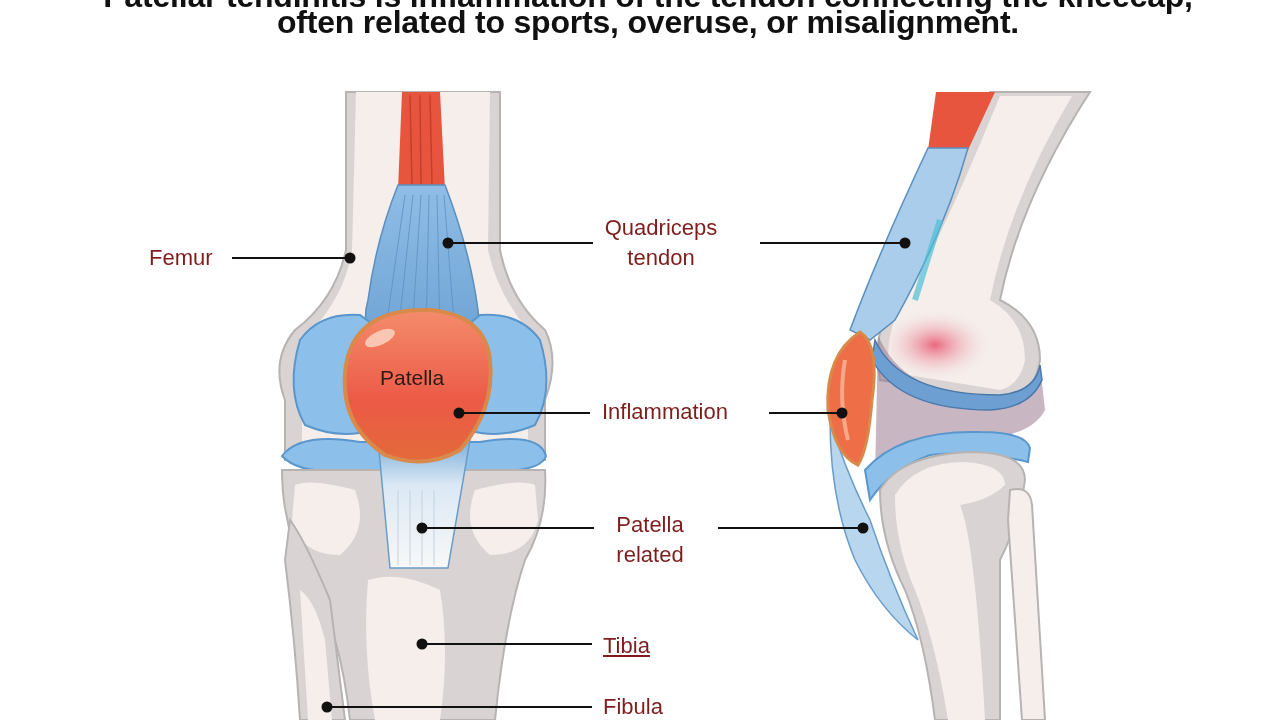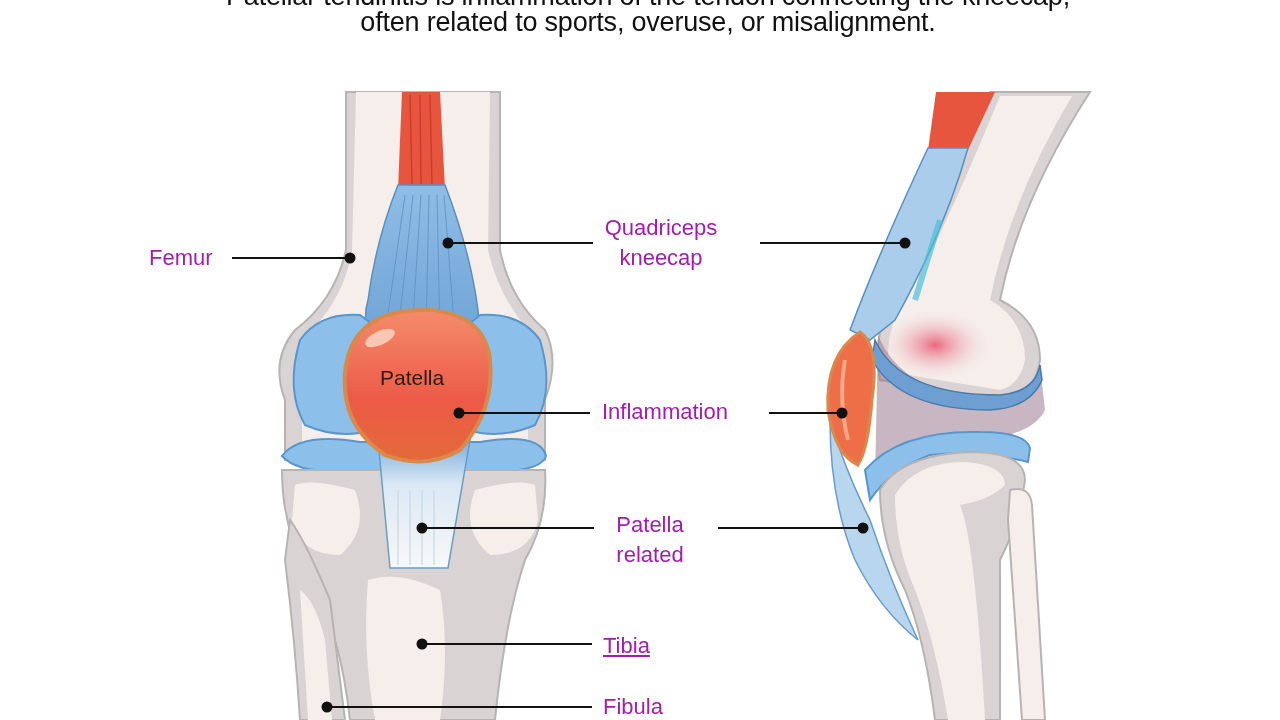--- a/index.html
+++ b/index.html
@@ -1,22 +1,22 @@
 <!DOCTYPE html>
 <html><head>
   <meta charset="utf-8">
   <style>
     html, body { margin: 0; padding: 0; background: #ffffff; }
     body { width: 1280px; height: 720px; overflow: hidden; position: relative;
            font-family: "Liberation Sans", "DejaVu Sans", sans-serif; color: #111; }
-    .caption { position: absolute; left: 16px; right: 0; text-align: center; font-size: 27px; line-height: 36px; letter-spacing: -0.2px; }
+    .caption { position: absolute; left: 16px; right: 0; text-align: center; font-size: 32px; line-height: 36px; letter-spacing: -0.2px; font-weight: bold; }
     .caption.line1 { top: -22px; }
     .caption.line2 { top: 4px; }
     svg.art { position: absolute; left: 0; top: 0; }
-    .label { position: absolute; font-size: 22px; line-height: 30px; color: #a21caf; white-space: nowrap; }
+    .label { position: absolute; font-size: 22px; line-height: 30px; color: #7f1d1d; white-space: nowrap; }
     .label.center { text-align: center; }
   </style>
 </head>
 <body>
 
 <div class="caption line1">Patellar tendinitis is inflammation of the tendon connecting the kneecap,</div>
 <div class="caption line2">often related to sports, overuse, or misalignment.</div>
 
 <svg class="art" width="1280" height="720" viewBox="0 0 1280 720">
   <defs>
@@ -131,21 +131,21 @@
     <circle cx="863" cy="528" r="5.5"></circle>
     <circle cx="422" cy="644" r="5.5"></circle>
     <circle cx="327" cy="707" r="5.5"></circle>
   </g>
 </svg>
 
 <div class="label" style="left:149px; top:243px;">Femur</div>
 
 <div class="label center" style="left:600px; top:213px; width:122px;">
   <div>Quadriceps</div>
-  <div>kneecap</div>
+  <div>tendon</div>
 </div>
 
 <div class="label" style="left:380px; top:363px; font-size:21px; color:#2a1a18;">Patella</div>
 
 <div class="label" style="left:602px; top:397px;">Inflammation</div>
 
 <div class="label center" style="left:600px; top:510px; width:100px;">
   <div>Patella</div>
   <div>related</div>
 </div>

